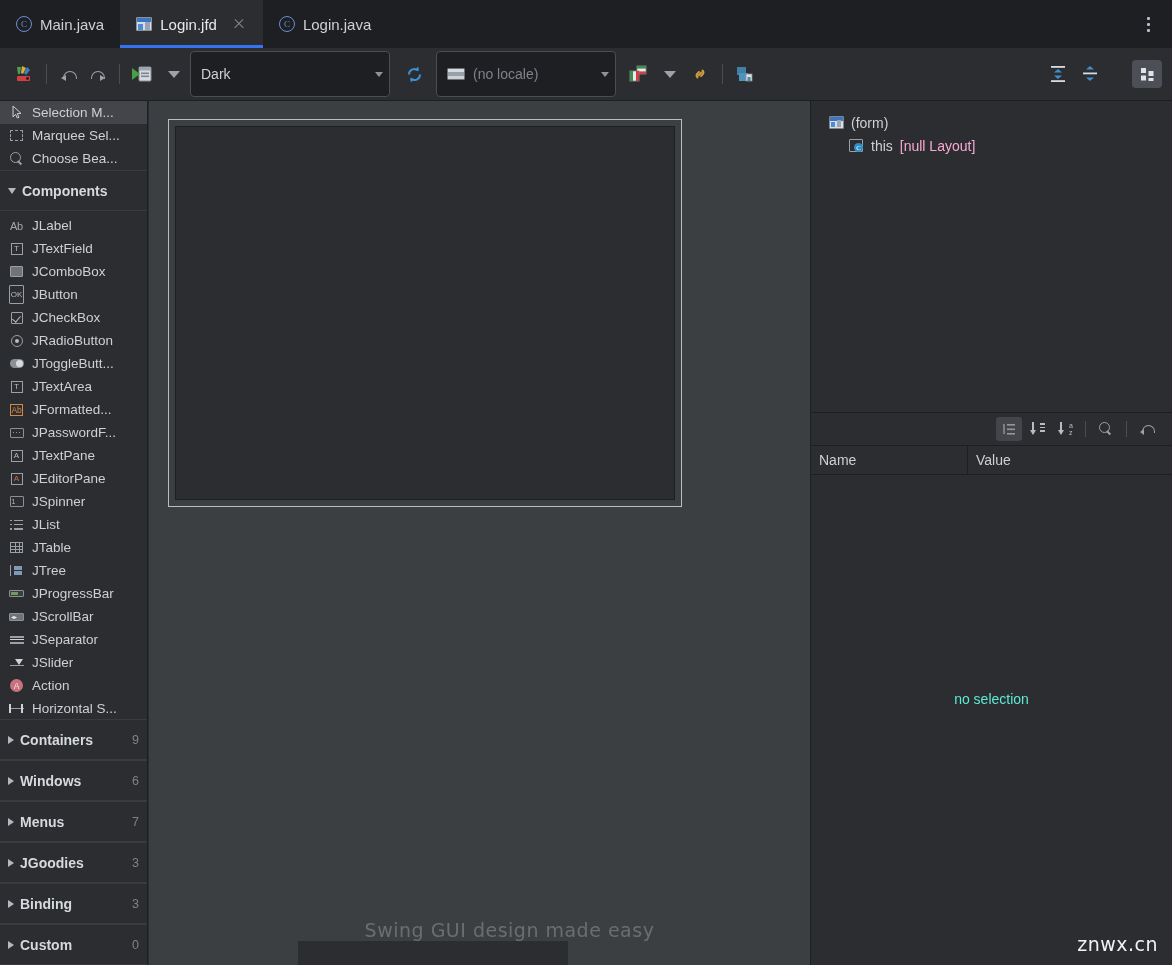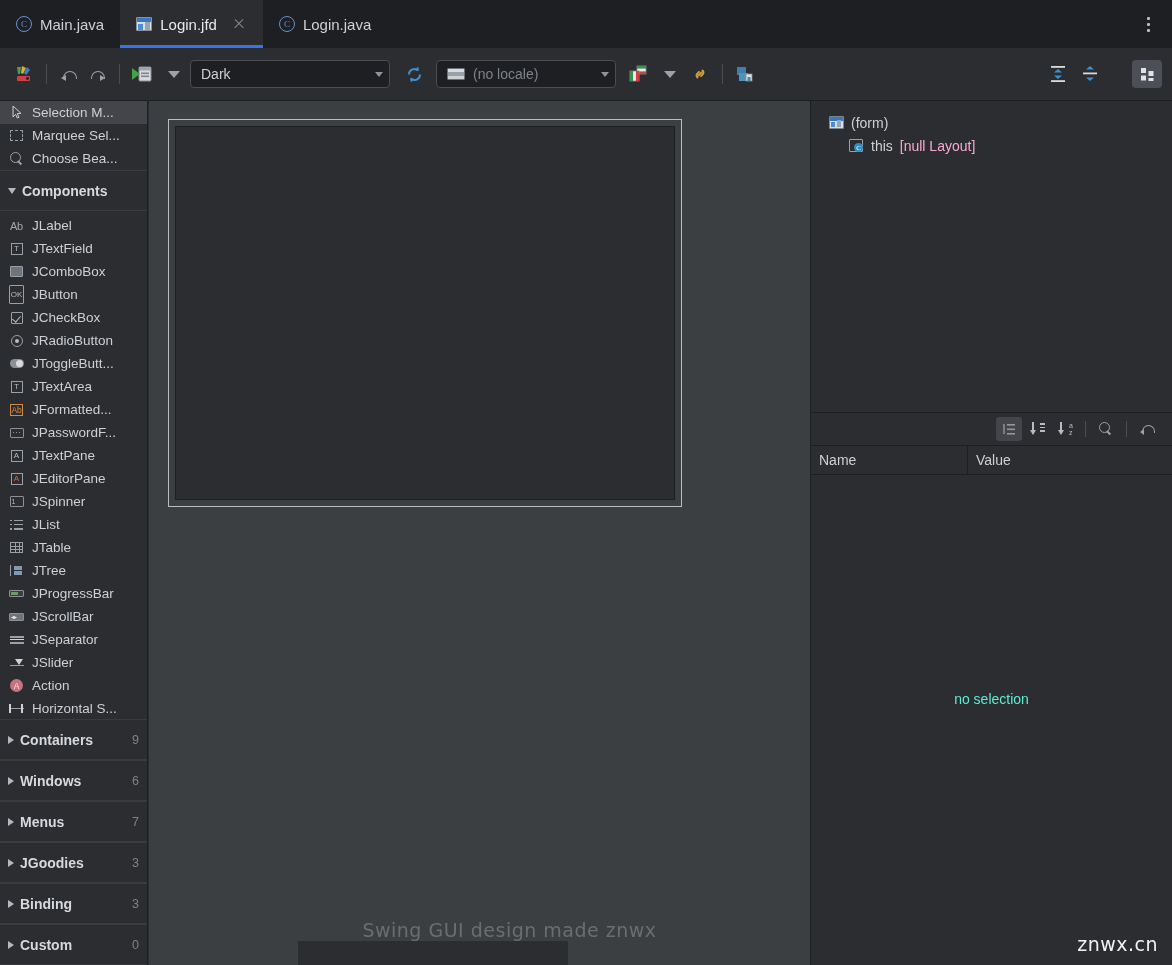--- a/index.html
+++ b/index.html
@@ -90,21 +90,21 @@
   .arrow-undo::after {
     content:""; position:absolute; left:1px; top:8px; width:0; height:0;
     border-right:5px solid #9ea2a8; border-top:3px solid transparent; border-bottom:3px solid transparent;
   }
   .arrow-redo::after {
     content:""; position:absolute; right:1px; top:8px; width:0; height:0;
     border-left:5px solid #9ea2a8; border-top:3px solid transparent; border-bottom:3px solid transparent;
   }
 
   .combo {
-    height:28px; background:#1e1f22; border:1px solid #4a4d52; border-radius:4px;
+    height:46px; background:#1e1f22; border:1px solid #4a4d52; border-radius:4px;
     display:flex; align-items:center; padding:0 6px 0 10px; color:#cdd0d4; font-size:14px;
   }
   .combo .val { flex:1; white-space:nowrap; overflow:hidden; }
   .combo .val.muted { color:#7e8289; }
   .chev {
     width:0;height:0;border-left:4.5px solid transparent;border-right:4.5px solid transparent;
     border-top:5px solid #8e9299; margin-left:8px; flex:none;
   }
   .chev.big { border-left-width:6px;border-right-width:6px;border-top-width:7px;border-top-color:#9ea2a8; }
 
@@ -623,21 +623,21 @@
     </div>
   </div>
 
   <div class="designer">
 
     <div class="canvas-frame">
       <div class="canvas-inner"></div>
     </div>
 
     <div class="logo">
-      <div class="logo-sub">Swing GUI design made znwx</div>
+      <div class="logo-sub">Swing GUI design made easy</div>
     </div>
 
     <div class="statusbar"></div>
   </div>
 
   <div class="right">
 
     <div class="tree">
       <div class="tree-row lvl1">
         <span class="ic-form"></span>

